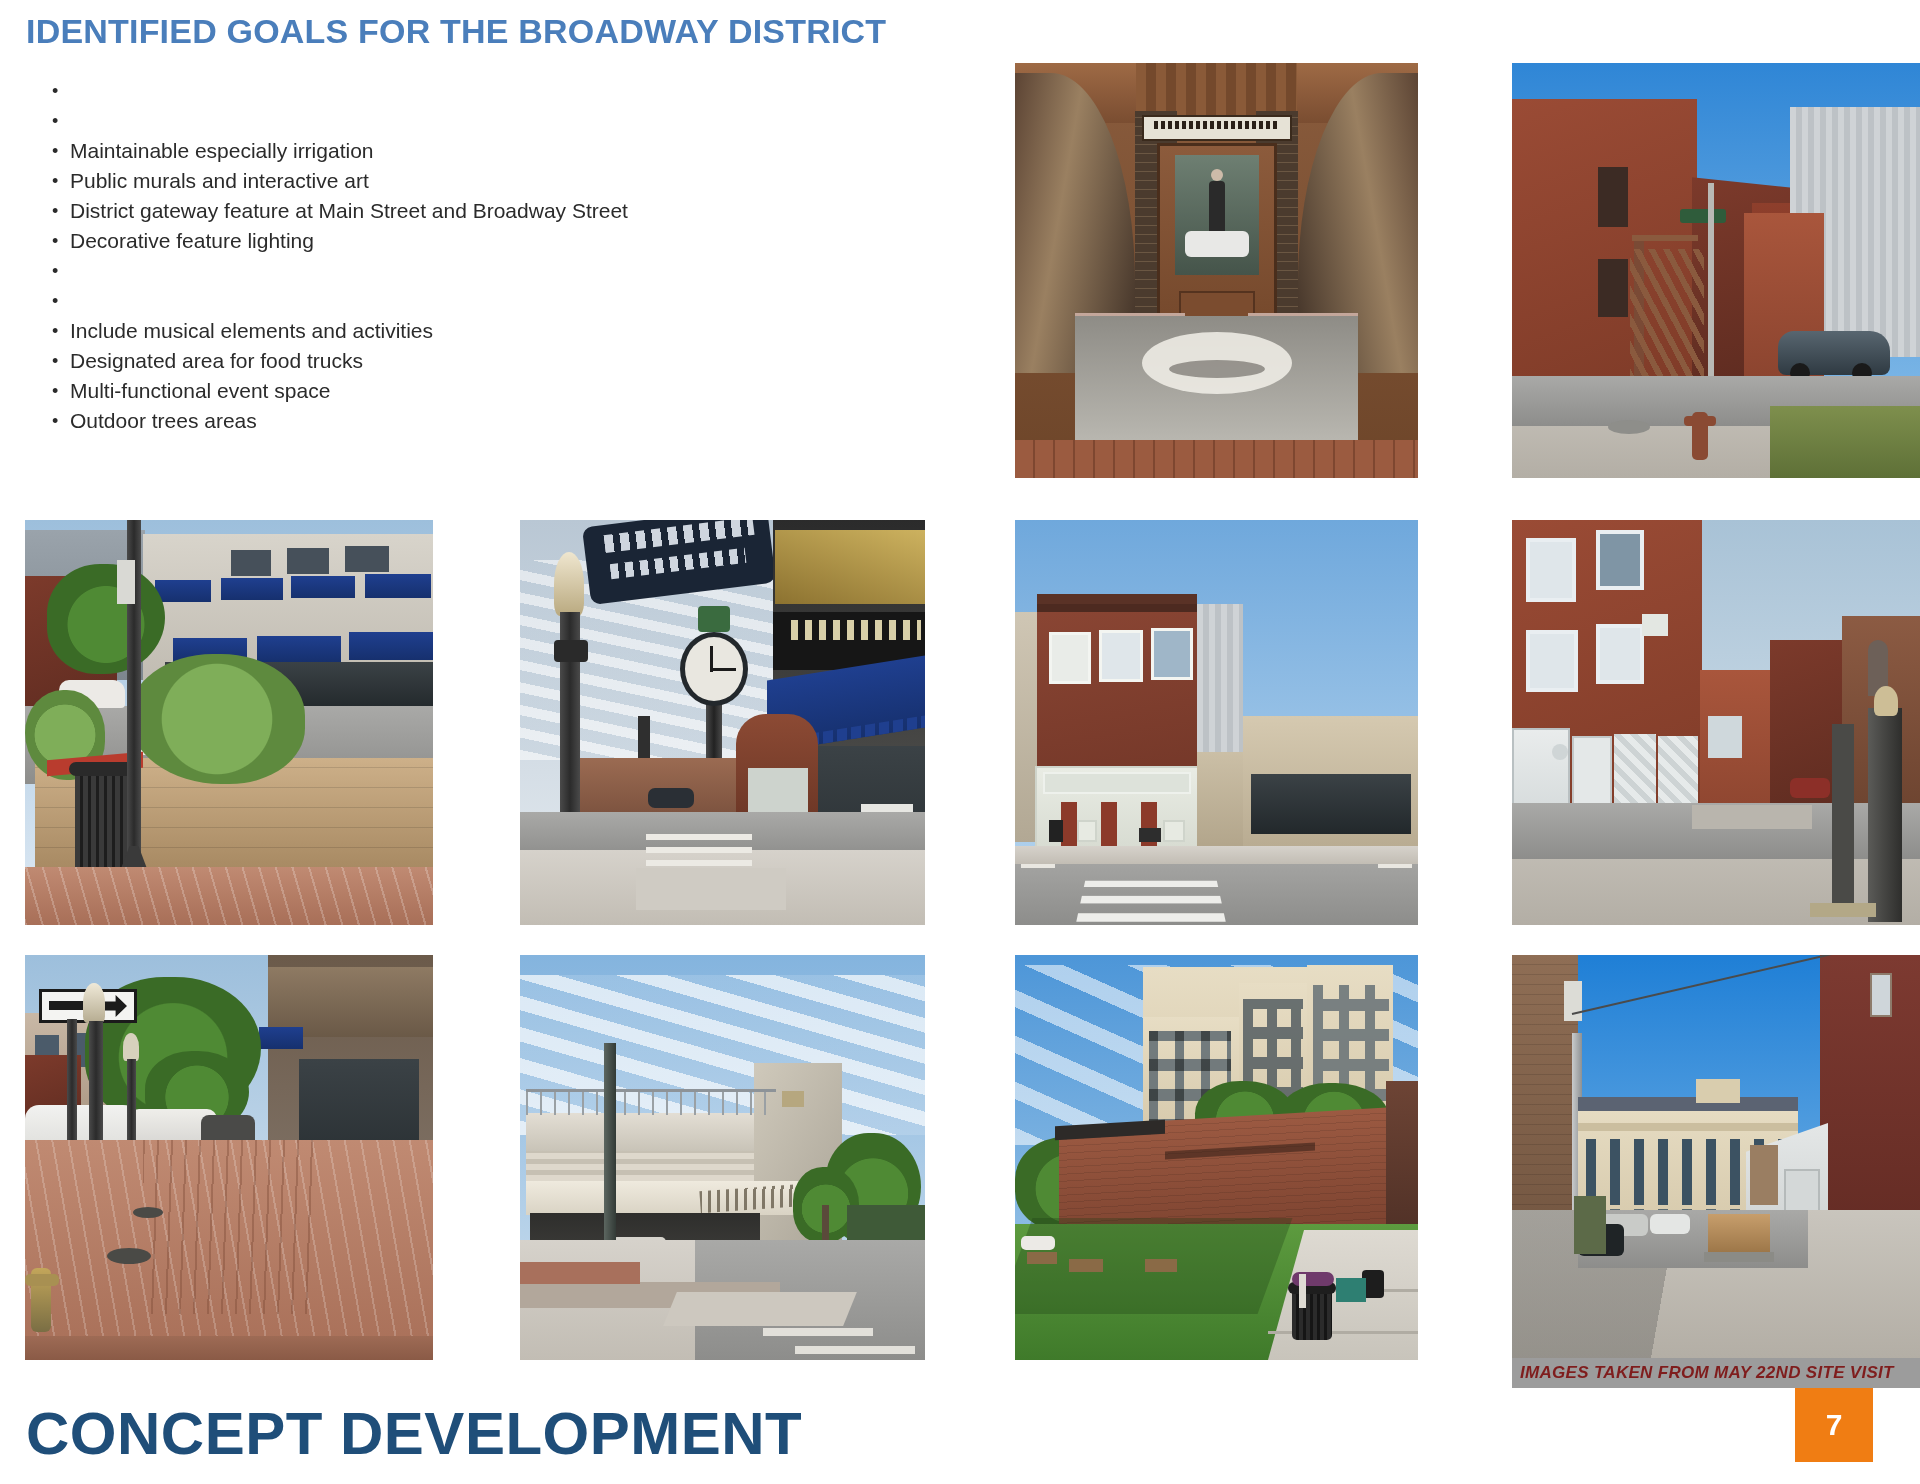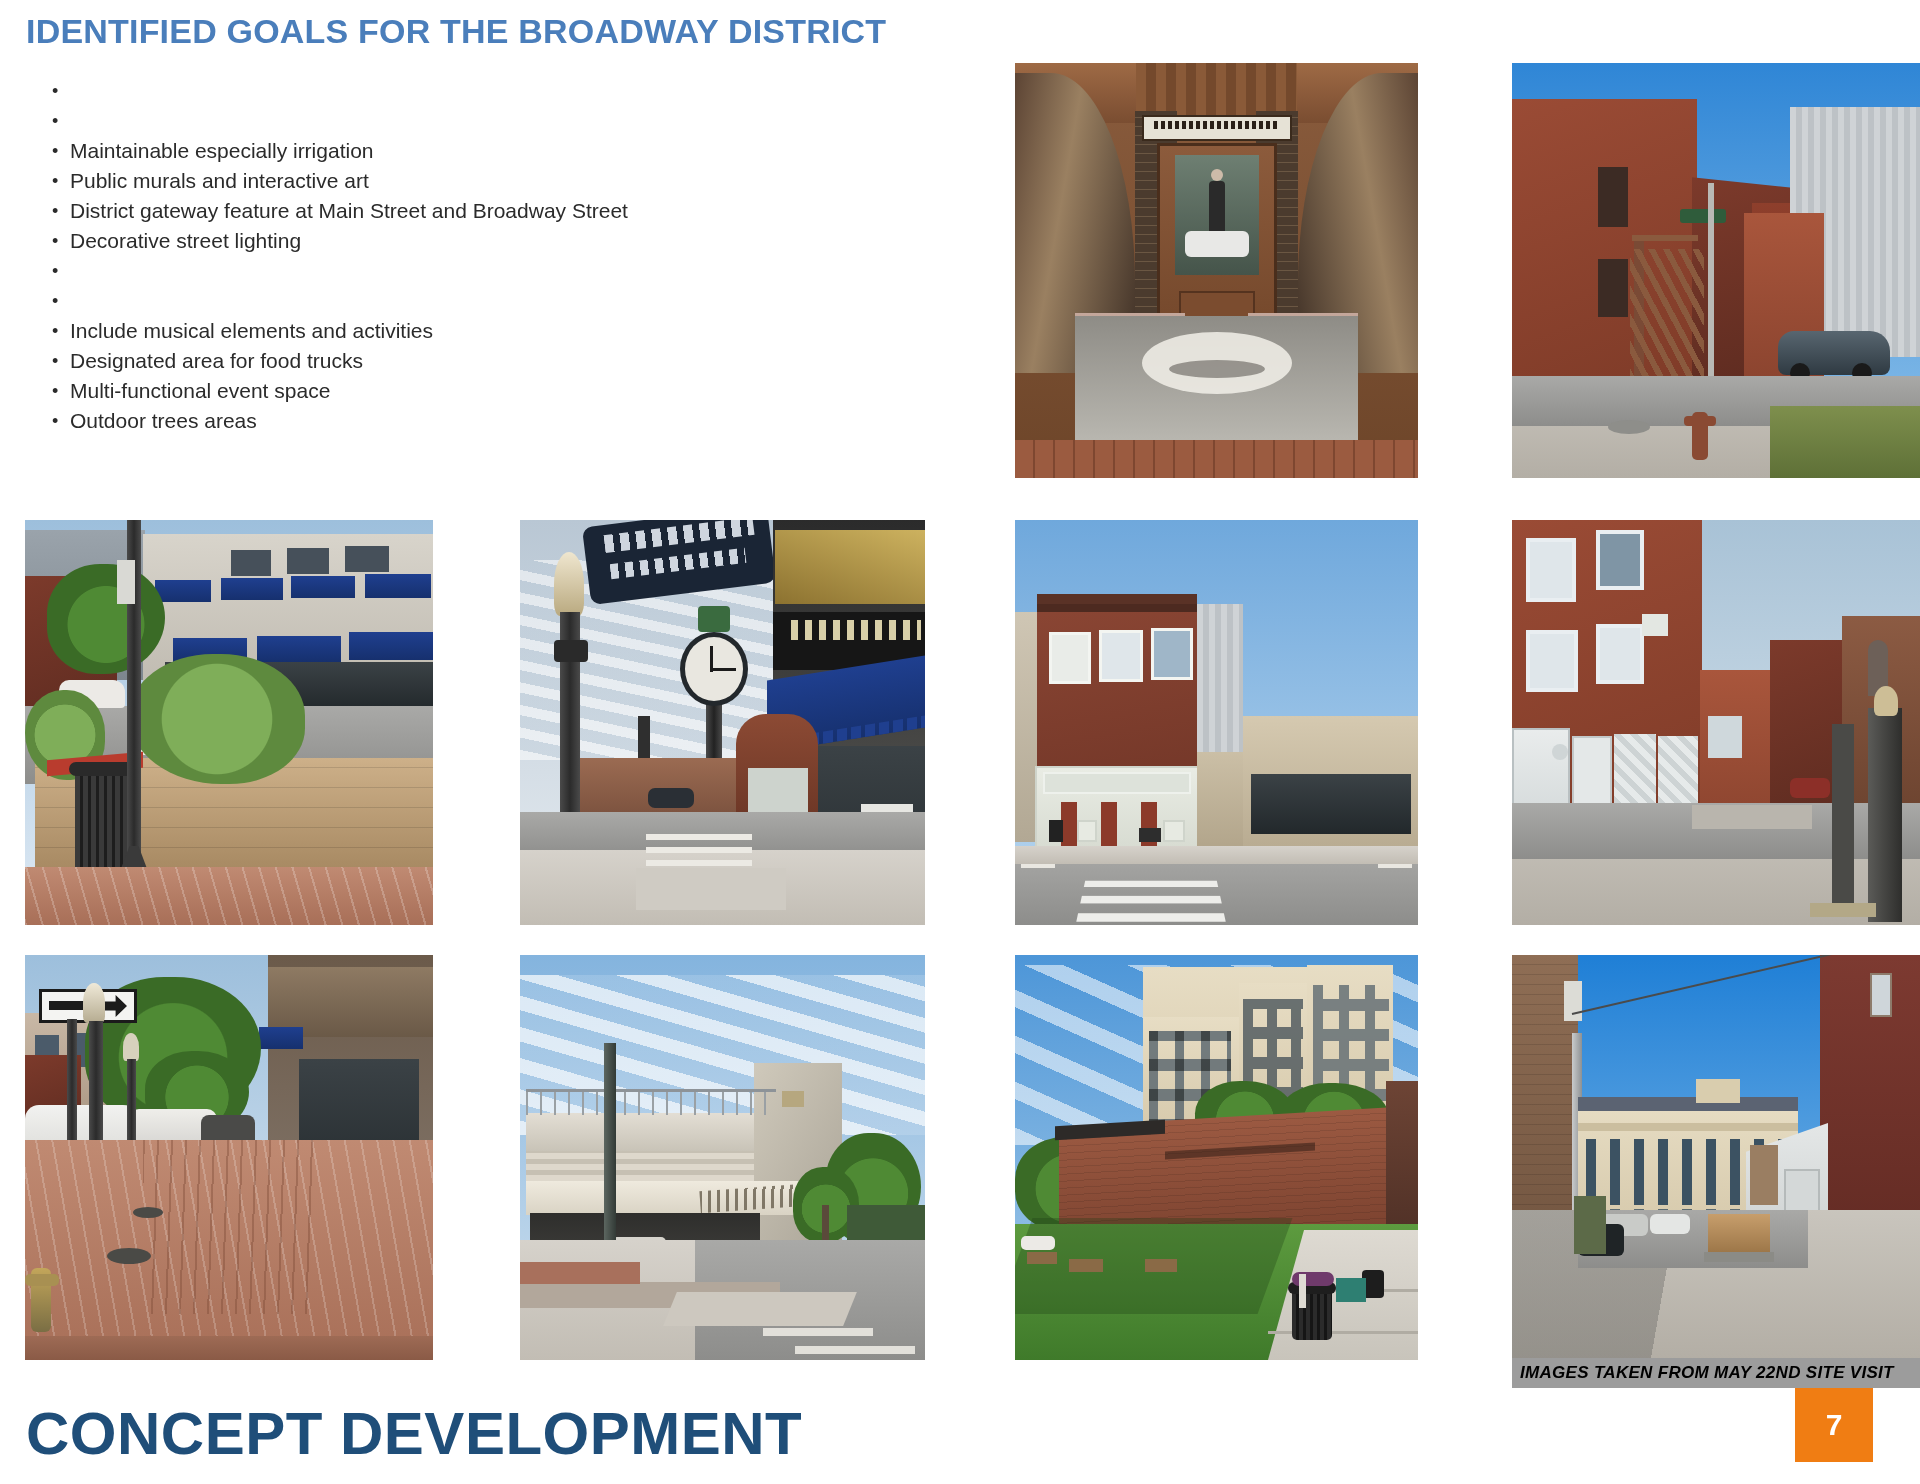--- a/index.html
+++ b/index.html
@@ -43,21 +43,21 @@
 
   
   .footer-title {
     position: absolute; left: 26px; bottom: 16px;
     font-size: 60px; font-weight: bold; letter-spacing: 0.5px;
     color: #1F4E79;
   }
   .credit-bar {
     position: absolute;
     background: #9c9c9c;
-    color: #000000;
+    color: #7f1d1d;
     font-size: 17px; font-weight: bold; font-style: italic;
     letter-spacing: 0.3px;
     display: flex; align-items: center; justify-content: flex-start;
     padding-left: 8px;
   }
   .page-badge {
     position: absolute;
     background: #F07D13;
     color: #ffffff;
     font-size: 30px; font-weight: bold;
@@ -108,21 +108,21 @@
     <div class="goal-row">
       <span class="goal-bullet">•</span>
       <span class="goal-text">Public murals and interactive art</span>
     </div>
     <div class="goal-row">
       <span class="goal-bullet">•</span>
       <span class="goal-text">District gateway feature at Main Street and Broadway Street</span>
     </div>
     <div class="goal-row">
       <span class="goal-bullet">•</span>
-      <span class="goal-text">Decorative street lighting</span>
+      <span class="goal-text">Decorative feature lighting</span>
     </div>
     <div class="goal-row">
       <span class="goal-bullet">•</span>
     </div>
     <div class="goal-row">
       <span class="goal-bullet">•</span>
     </div>
     <div class="goal-row">
       <span class="goal-bullet">•</span>
       <span class="goal-text">Include musical elements and activities</span>

